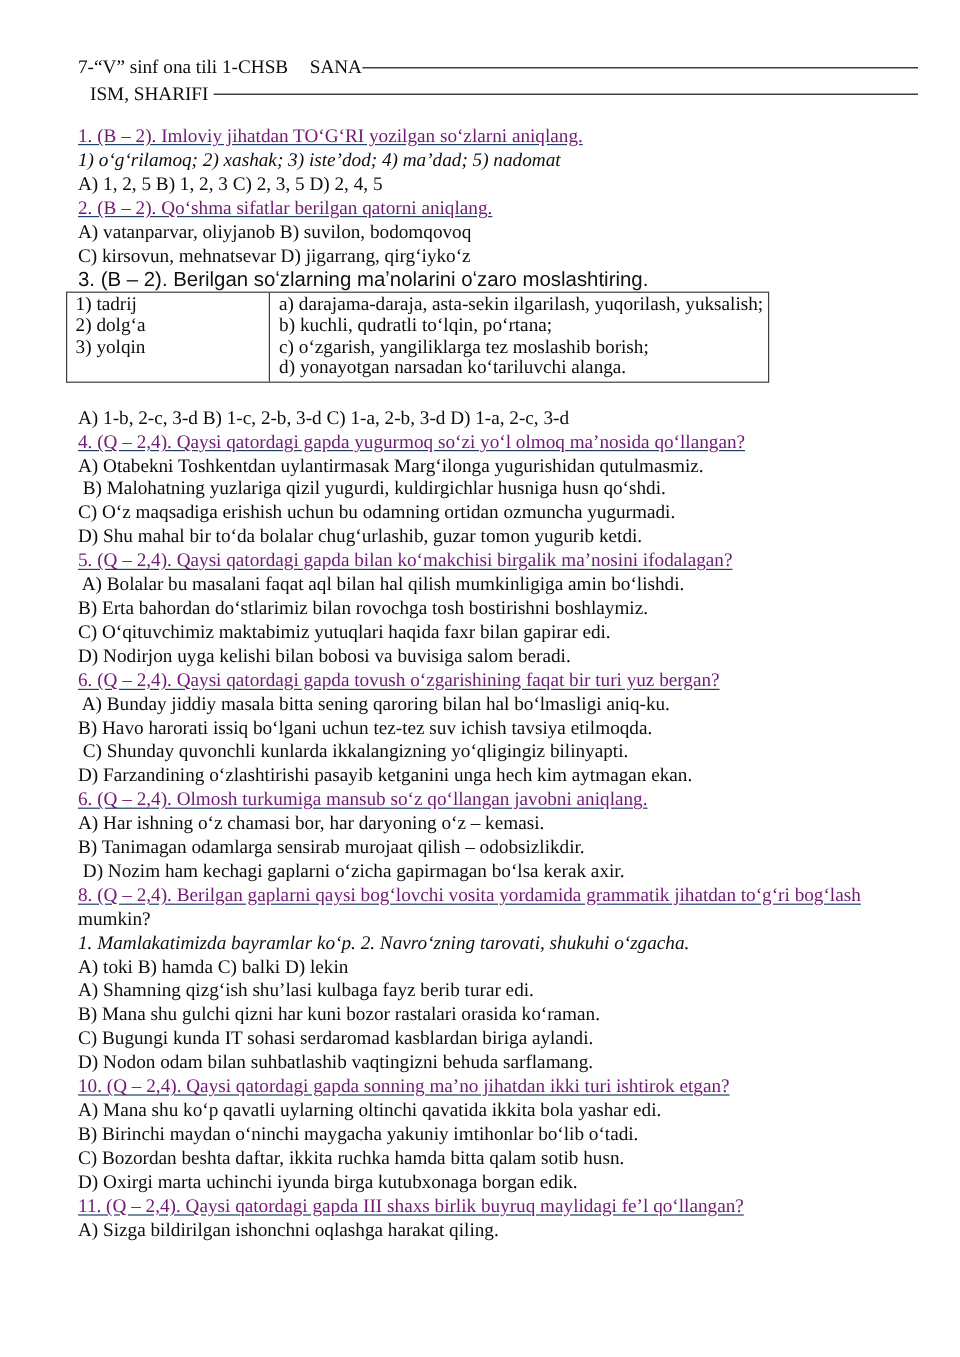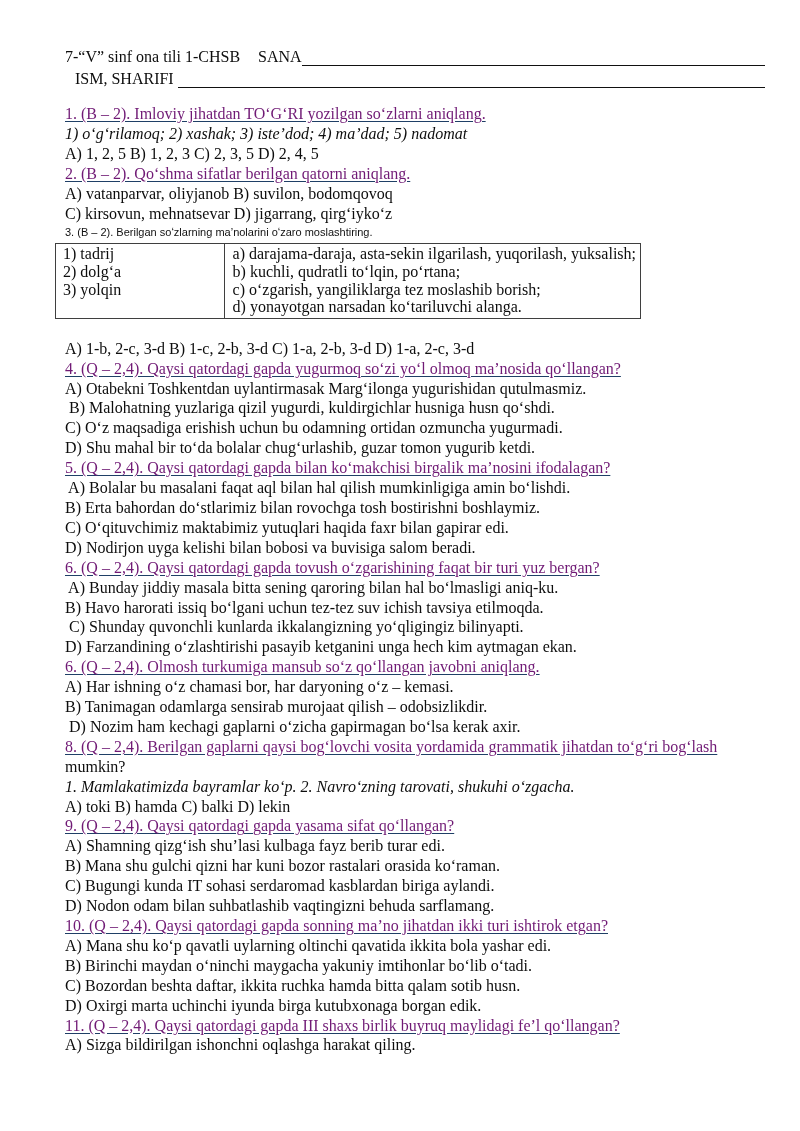--- a/index.html
+++ b/index.html
@@ -3,29 +3,29 @@
 <meta charset="utf-8">
 <style>
   html,body{margin:0;padding:0;background:#e9e9e9;}
   .page{
     width:800px;height:1131px;background:#ffffff;box-sizing:border-box;
     padding:46px 35px 0 65px;
     font-family:"Liberation Serif","DejaVu Serif",serif;
     font-size:16px;color:#0d0d0d;overflow:hidden;
   }
   
-  .hline{display:flex;align-items:flex-end;line-height:22px;white-space:pre;}
+  .hline{display:flex;align-items:center;line-height:22px;white-space:pre;}
   .hline.second{padding-left:10px;}
   .fill{flex:1 1 auto;border-bottom:1.2px solid #111;margin-bottom:2px;height:1px;}
   .hsp{display:inline-block;width:18px;}
   .header-block{margin-bottom:14px;}
   
   .ln{line-height:19.9px;white-space:pre;}
   .ln.h{color:#701a75;text-decoration:underline;text-decoration-color:#1f3f66;text-underline-offset:2px;}
-  .ln.hs{font-family:"Liberation Sans","DejaVu Sans",sans-serif;font-size:11px;color:#111;}
+  .ln.hs{font-family:"Liberation Sans","DejaVu Sans",sans-serif;font-size:17px;color:#111;}
   .ln.i{font-style:italic;}
   .gap{height:20px;}
   
   .qtable{
     display:flex;margin-left:-10px;width:586px;box-sizing:border-box;
     border:1.6px solid #3f3f3f;
   }
   .qtable .cl{width:170px;box-sizing:border-box;border-right:1.6px solid #3f3f3f;padding:1px 4px 2px 7px;}
   .qtable .cr{flex:1;padding:1px 4px 2px 8px;}
   .tl{line-height:17.6px;white-space:pre;}
@@ -85,21 +85,20 @@
       <div class="ln"> C) Shunday quvonchli kunlarda ikkalangizning yoʻqligingiz bilinyapti.</div>
       <div class="ln">D) Farzandining oʻzlashtirishi pasayib ketganini unga hech kim aytmagan ekan.</div>
       <div class="ln h">6. (Q – 2,4). Olmosh turkumiga mansub soʻz qoʻllangan javobni aniqlang.</div>
       <div class="ln">A) Har ishning oʻz chamasi bor, har daryoning oʻz – kemasi.</div>
       <div class="ln">B) Tanimagan odamlarga sensirab murojaat qilish – odobsizlikdir.</div>
       <div class="ln"> D) Nozim ham kechagi gaplarni oʻzicha gapirmagan boʻlsa kerak axir.</div>
       <div class="ln h">8. (Q – 2,4). Berilgan gaplarni qaysi bogʻlovchi vosita yordamida grammatik jihatdan toʻgʻri bogʻlash</div>
       <div class="ln">mumkin?</div>
       <div class="ln i">1. Mamlakatimizda bayramlar koʻp. 2. Navroʻzning tarovati, shukuhi oʻzgacha.</div>
       <div class="ln">A) toki B) hamda C) balki D) lekin</div>
-      <div class="ln h">9. (Q – 2,4). Qaysi qatordagi gapda yasama sifat qoʻllangan?</div>
       <div class="ln">A) Shamning qizgʻish shuʼlasi kulbaga fayz berib turar edi.</div>
       <div class="ln">B) Mana shu gulchi qizni har kuni bozor rastalari orasida koʻraman.</div>
       <div class="ln">C) Bugungi kunda IT sohasi serdaromad kasblardan biriga aylandi.</div>
       <div class="ln">D) Nodon odam bilan suhbatlashib vaqtingizni behuda sarflamang.</div>
       <div class="ln h">10. (Q – 2,4). Qaysi qatordagi gapda sonning maʼno jihatdan ikki turi ishtirok etgan?</div>
       <div class="ln">A) Mana shu koʻp qavatli uylarning oltinchi qavatida ikkita bola yashar edi.</div>
       <div class="ln">B) Birinchi maydan oʻninchi maygacha yakuniy imtihonlar boʻlib oʻtadi.</div>
       <div class="ln">C) Bozordan beshta daftar, ikkita ruchka hamda bitta qalam sotib husn.</div>
       <div class="ln">D) Oxirgi marta uchinchi iyunda birga kutubxonaga borgan edik.</div>
       <div class="ln h">11. (Q – 2,4). Qaysi qatordagi gapda III shaxs birlik buyruq maylidagi feʼl qoʻllangan?</div>

